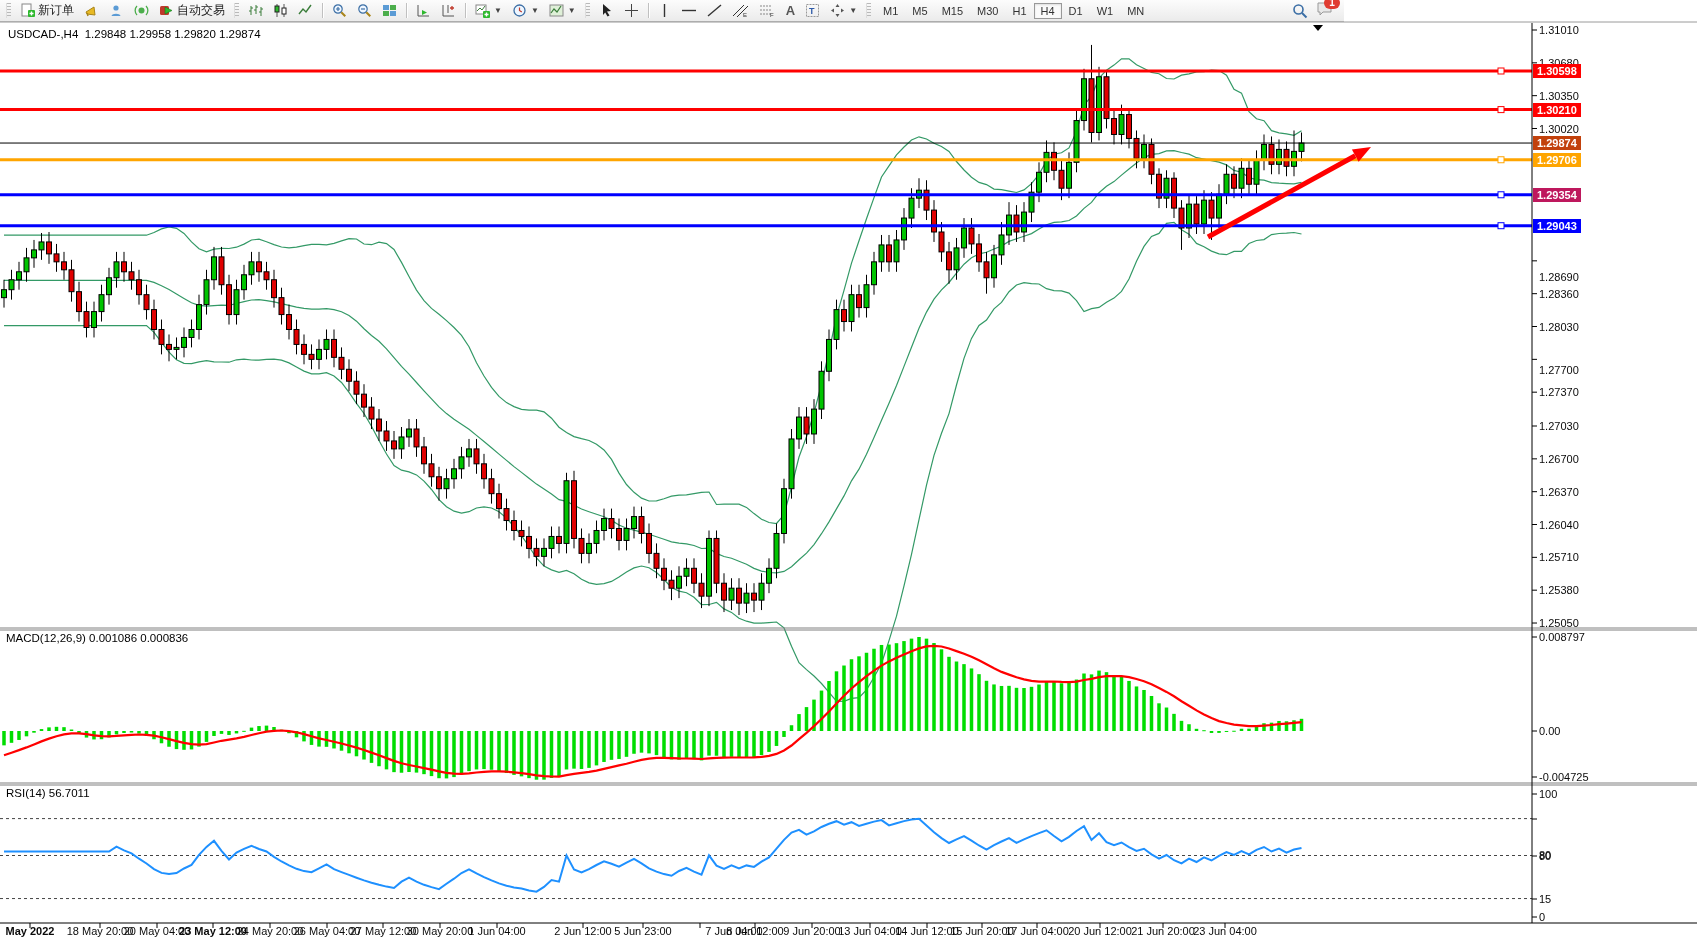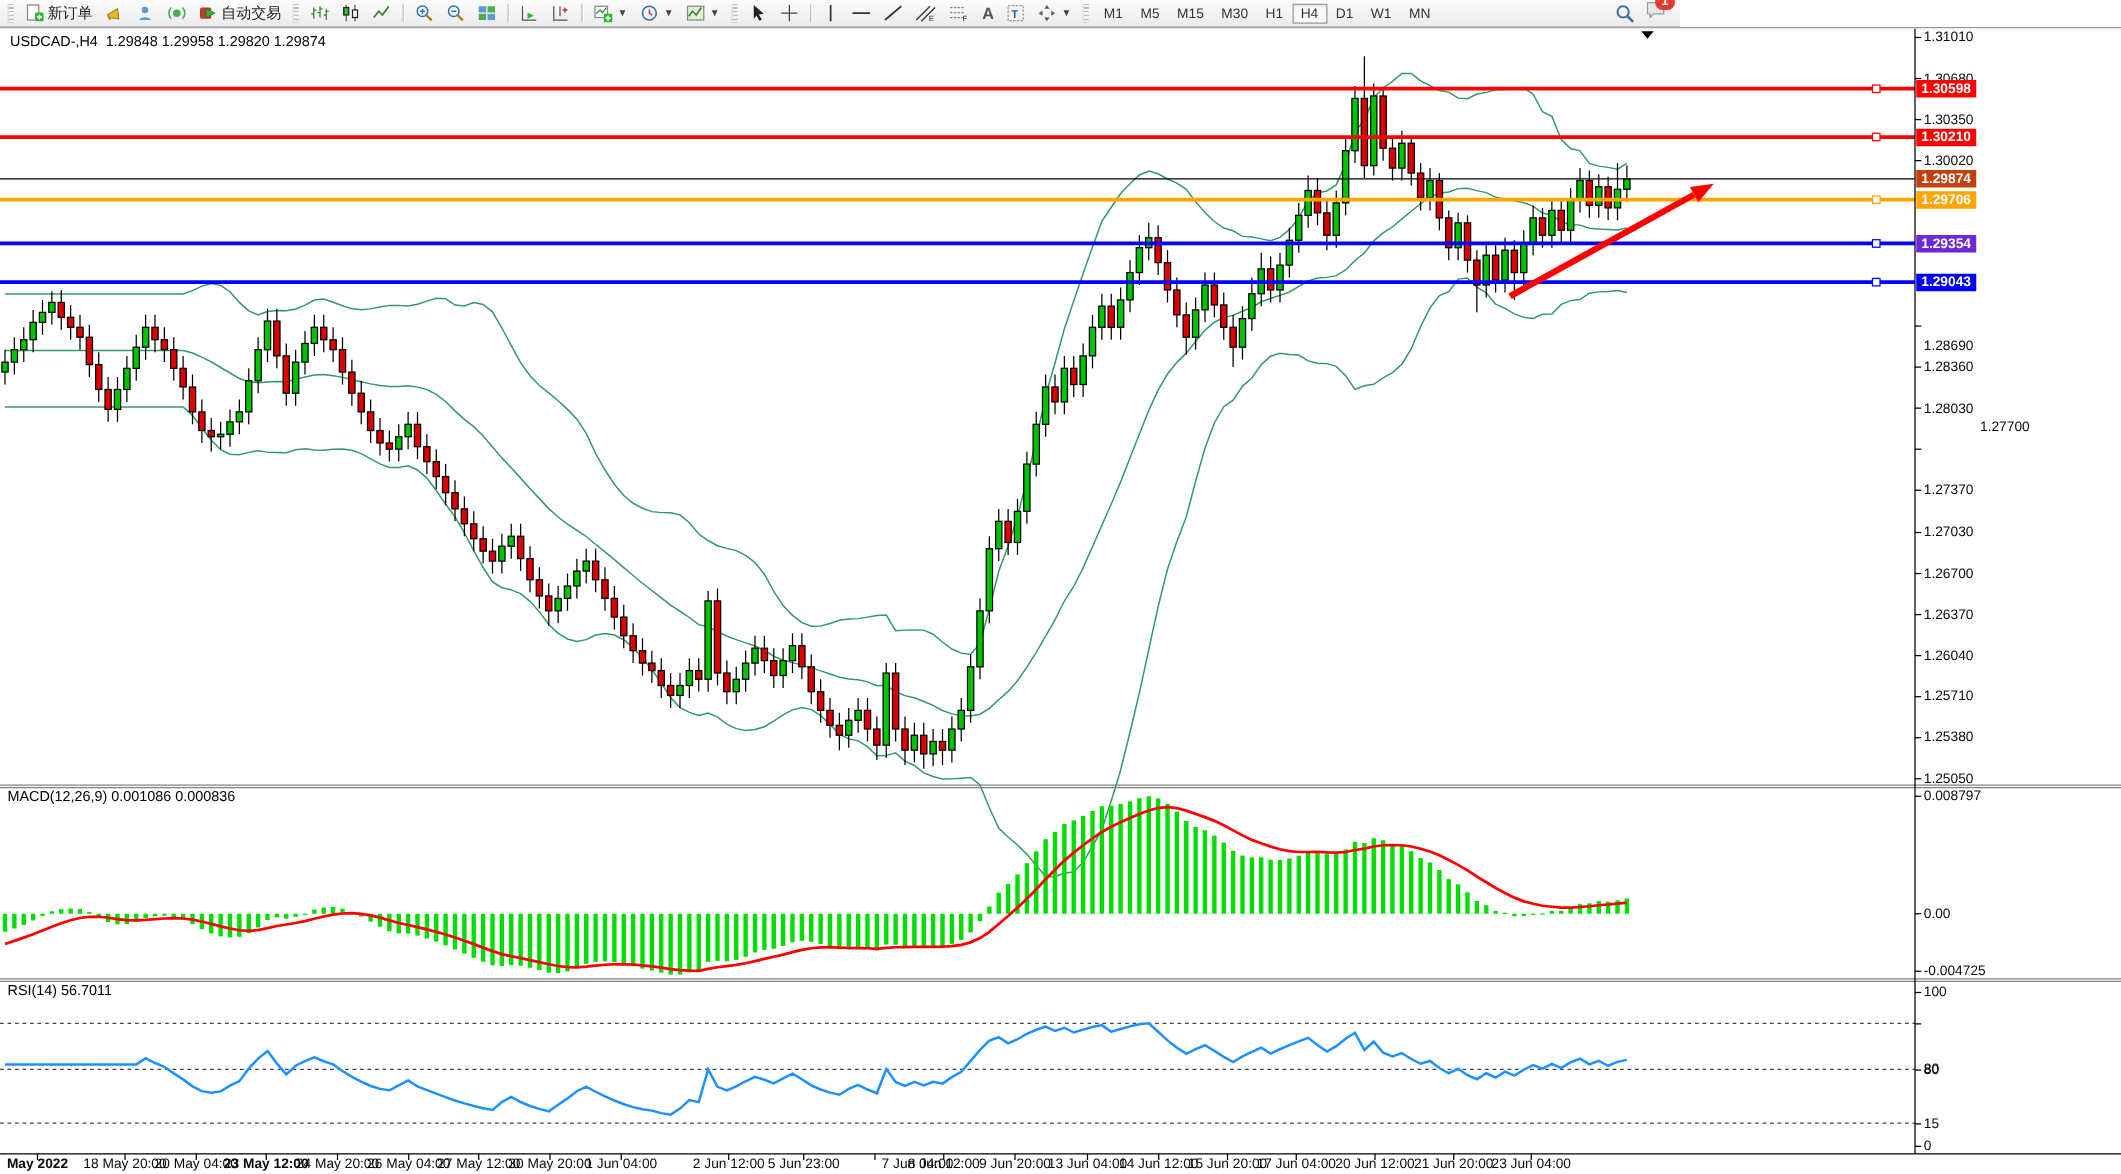--- a/index.html
+++ b/index.html
@@ -829,30 +829,30 @@
     <line x1="1225" y1="923" x2="1225" y2="928" stroke="#000"></line>
     <line x1="1208" y1="237" x2="1355.2424224909284" y2="155.70050291911926" stroke="#ff0000" stroke-width="5"></line>
     <polygon points="1371,147 1358.6,161.8 1351.9,149.6" fill="#ff0000"></polygon>
     <polygon points="1313,25 1323,25 1318,31" fill="#000"></polygon>
   </svg>
 <div id="labels-layer" style="position:absolute;top:0;left:0;width:1697px;height:939px;z-index:4;pointer-events:none">
     <div class="price-tag" style="top: 63.994px; background: rgb(255, 0, 0); color: rgb(255, 255, 255);">1.30598</div>
     <div class="price-tag" style="top: 102.6px; background: rgb(255, 0, 0); color: rgb(255, 255, 255);">1.30210</div>
     <div class="price-tag" style="top: 136.032px; background: #c2410c; color: rgb(255, 255, 255);">1.29874</div>
     <div class="price-tag" style="top: 152.748px; background: rgb(255, 165, 0); color: rgb(255, 255, 255);">1.29706</div>
-    <div class="price-tag" style="top: 187.772px; background: #6d28d9; color: rgb(255, 255, 255);">1.29354</div>
+    <div class="price-tag" style="top: 187.772px; background: #be185d; color: rgb(255, 255, 255);">1.29354</div>
     <div class="price-tag" style="top: 218.716px; background: rgb(0, 0, 255); color: rgb(255, 255, 255);">1.29043</div>
     <div class="axis-tick-label" style="top: 24px;">1.31010</div>
     <div class="axis-tick-label" style="top: 56.835px;">1.30680</div>
     <div class="axis-tick-label" style="top: 89.67px;">1.30350</div>
     <div class="axis-tick-label" style="top: 122.505px;">1.30020</div>
     <div class="axis-tick-label" style="top: 271px;">1.28690</div>
     <div class="axis-tick-label" style="top: 287.675px;">1.28360</div>
     <div class="axis-tick-label" style="top: 320.51px;">1.28030</div>
-    <div class="axis-tick-label" style="top: 336px; margin-left: 45px;">1.27700</div>
+    <div class="axis-tick-label" style="top: 364px;">1.27700</div>
     <div class="axis-tick-label" style="top: 386.18px;">1.27370</div>
     <div class="axis-tick-label" style="top: 420.01px;">1.27030</div>
     <div class="axis-tick-label" style="top: 452.845px;">1.26700</div>
     <div class="axis-tick-label" style="top: 485.68px;">1.26370</div>
     <div class="axis-tick-label" style="top: 518.515px;">1.26040</div>
     <div class="axis-tick-label" style="top: 551.35px;">1.25710</div>
     <div class="axis-tick-label" style="top: 584.185px;">1.25380</div>
     <div class="axis-tick-label" style="top: 617.02px;">1.25050</div>
     <div class="pane-axis-label" style="top: 631px;">0.008797</div>
     <div class="pane-axis-label" style="top: 725px;">0.00</div>

